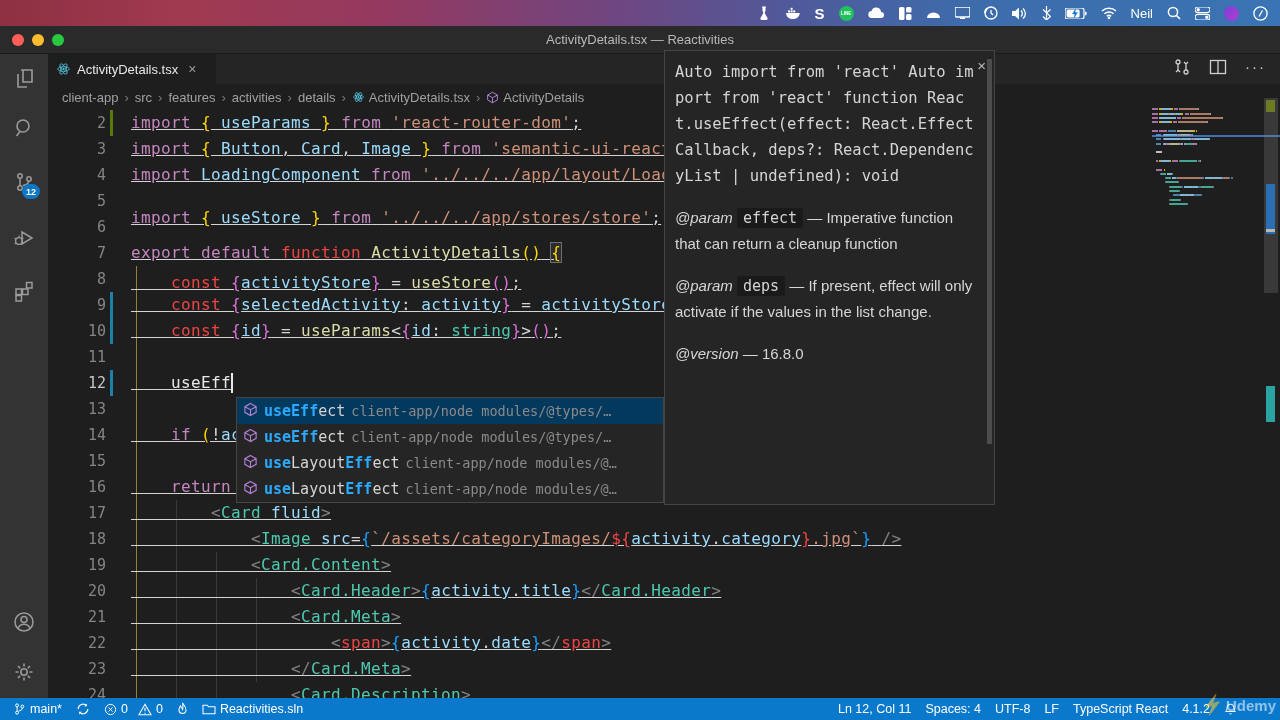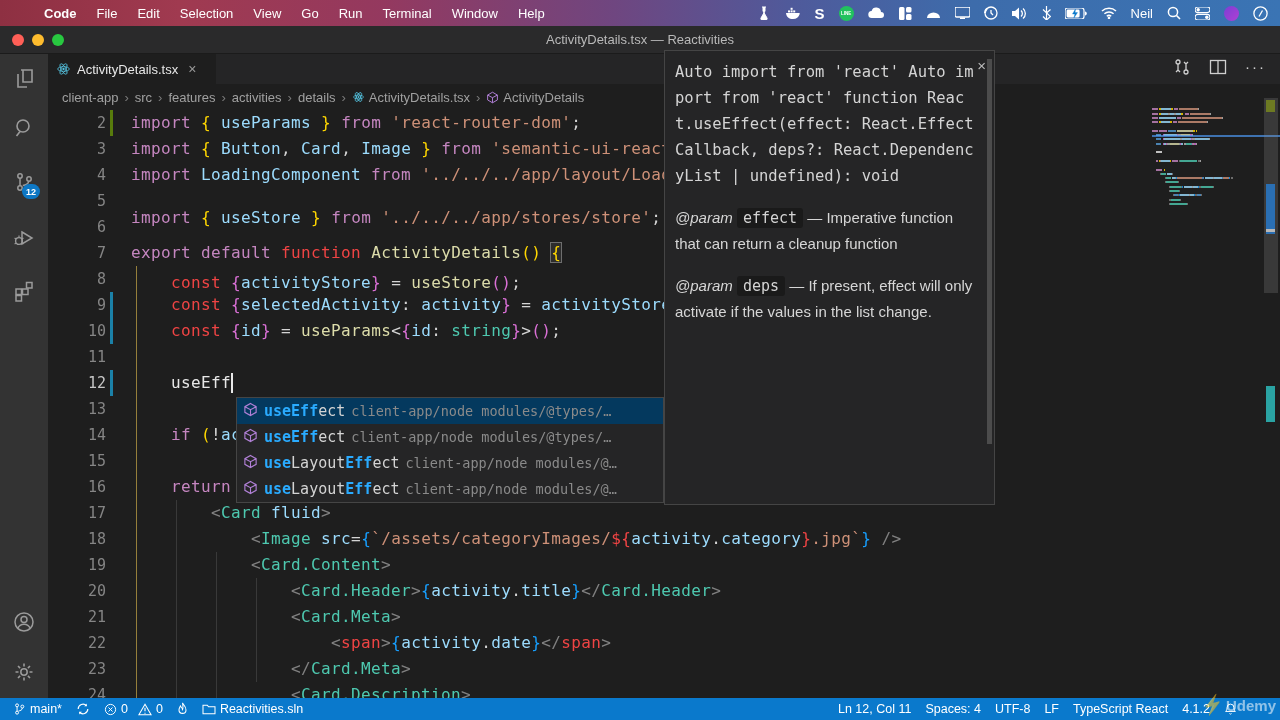--- a/index.html
+++ b/index.html
@@ -41,21 +41,21 @@
 
   
   #breadcrumbs { position:absolute; left:48px; top:84px; width:1232px; height:26px; background:#1e1e1e;
     display:flex; align-items:center; padding-left:14px; color:#a0a0a0; font-size:13px; }
   .bc-sep { margin:0 6px; color:#7a7a7a; }
   .bc-item { display:flex; align-items:center; gap:4px; }
 
   
   #editor { position:absolute; left:48px; top:110px; width:1232px; height:588px; background:#1e1e1e;
     font-family:"DejaVu Sans Mono", monospace; font-size:16px; letter-spacing:.37px; }
-  .code-line { position:absolute; left:0; height:26px; line-height:26px; white-space:pre; color:#d4d4d4; padding-left:83px; }
+  .code-line { position:absolute; left:0; height:26px; line-height:26px; white-space:pre; color:#d4d4d4; padding-left:83px;text-decoration:underline; }
   .ln { position:absolute; left:0; width:58px; text-align:right; color:#858585; height:26px; line-height:26px;
     font-size:15px; letter-spacing:0; }
   .ln.active { color:#c6c6c6; }
   .diff { position:absolute; left:62px; width:3px; height:26px; }
   .diff.added { background:#587c0c; }
   .diff.modified { background:#1b81a8; }
   .tk-k{color:#C586C0}.tk-k2{color:#ef4444}.tk-fn{color:#DCDCAA}.tk-v{color:#9CDCFE}
   .tk-s{color:#CE9178}.tk-t{color:#4EC9B0}.tk-p{color:#D4D4D4}.tk-a{color:#808080}
   .tk-b1{color:#FFD700}.tk-b2{color:#DA70D6}.tk-b3{color:#179FFF}.tk-w{color:#E8E8E8}
   .tk-b1m{color:#FFD700; outline:1px solid #6e6e6e; background:rgba(90,90,90,.25);}
@@ -102,21 +102,20 @@
   #sb-right { display:flex; align-items:center; margin-left:auto; padding-right:36px; }
   #watermark { position:absolute; right:4px; top:694px; color:rgba(255,255,255,.55);
     font-size:15px; font-weight:bold; display:flex; align-items:center; gap:2px; z-index:9; }
   #watermark .wm-logo { font-size:18px; transform:rotate(-12deg); display:inline-block; }
 </style>
 </head>
 <body>
 
 <div id="menubar">
   <span class="apple"></span>
-  <span id="menu-items"><span class="menu-item first">Code</span><span class="menu-item">File</span><span class="menu-item">Edit</span><span class="menu-item">Selection</span><span class="menu-item">View</span><span class="menu-item">Go</span><span class="menu-item">Run</span><span class="menu-item">Terminal</span><span class="menu-item">Window</span><span class="menu-item">Help</span></span>
   <div id="menu-right">
     <span>
         <svg width="14" height="14" viewBox="0 0 14 14">
           <path d="M5 1h4M6 1v4l4 7a1.5 1.5 0 0 1-1.4 2H5.4A1.5 1.5 0 0 1 4 12l4-7V1" fill="#fff" stroke="#fff" stroke-width="1"></path>
         </svg>
       </span>
     <span>
         <svg width="16" height="13" viewBox="0 0 16 13">
           <path d="M1 6h13c.6 0 .9.6.6 1.2C13.6 10 11.5 12 8 12 4 12 1.5 10 1 6z" fill="#fff"></path>
           <rect x="3" y="3.4" width="2" height="2" fill="#fff"></rect>
@@ -608,20 +607,21 @@
       <span class="sg-detail">client-app/node_modules/@…</span>
     </div>
   </div>
 
 <div id="hover">
   <span id="hover-close">×</span>
   <div id="hover-sig">Auto import from 'react' Auto import from 'react' function React.useEffect(effect: React.EffectCallback, deps?: React.DependencyList | undefined): void</div>
   <div id="hover-tags">
       <div class="hv-p"><span class="hv-tag">@param </span><span class="hv-code">effect</span><span> — Imperative function that can return a cleanup function</span></div>
       <div class="hv-p"><span class="hv-tag">@param </span><span class="hv-code">deps</span><span> — If present, effect will only activate if the values in the list change.</span></div>
+      <div class="hv-p"><span class="hv-tag">@version </span><span> — 16.8.0</span></div>
     </div>
   <div id="hover-sb"></div>
 </div>
 
 <div id="statusbar">
   <div id="sb-left">
       <div class="sb-item">
         <span style="display: flex;">
           <svg width="13" height="14" viewBox="0 0 16 16">
             <circle cx="5" cy="3.5" r="1.8" fill="none" stroke="#fff" stroke-width="1.2"></circle>

